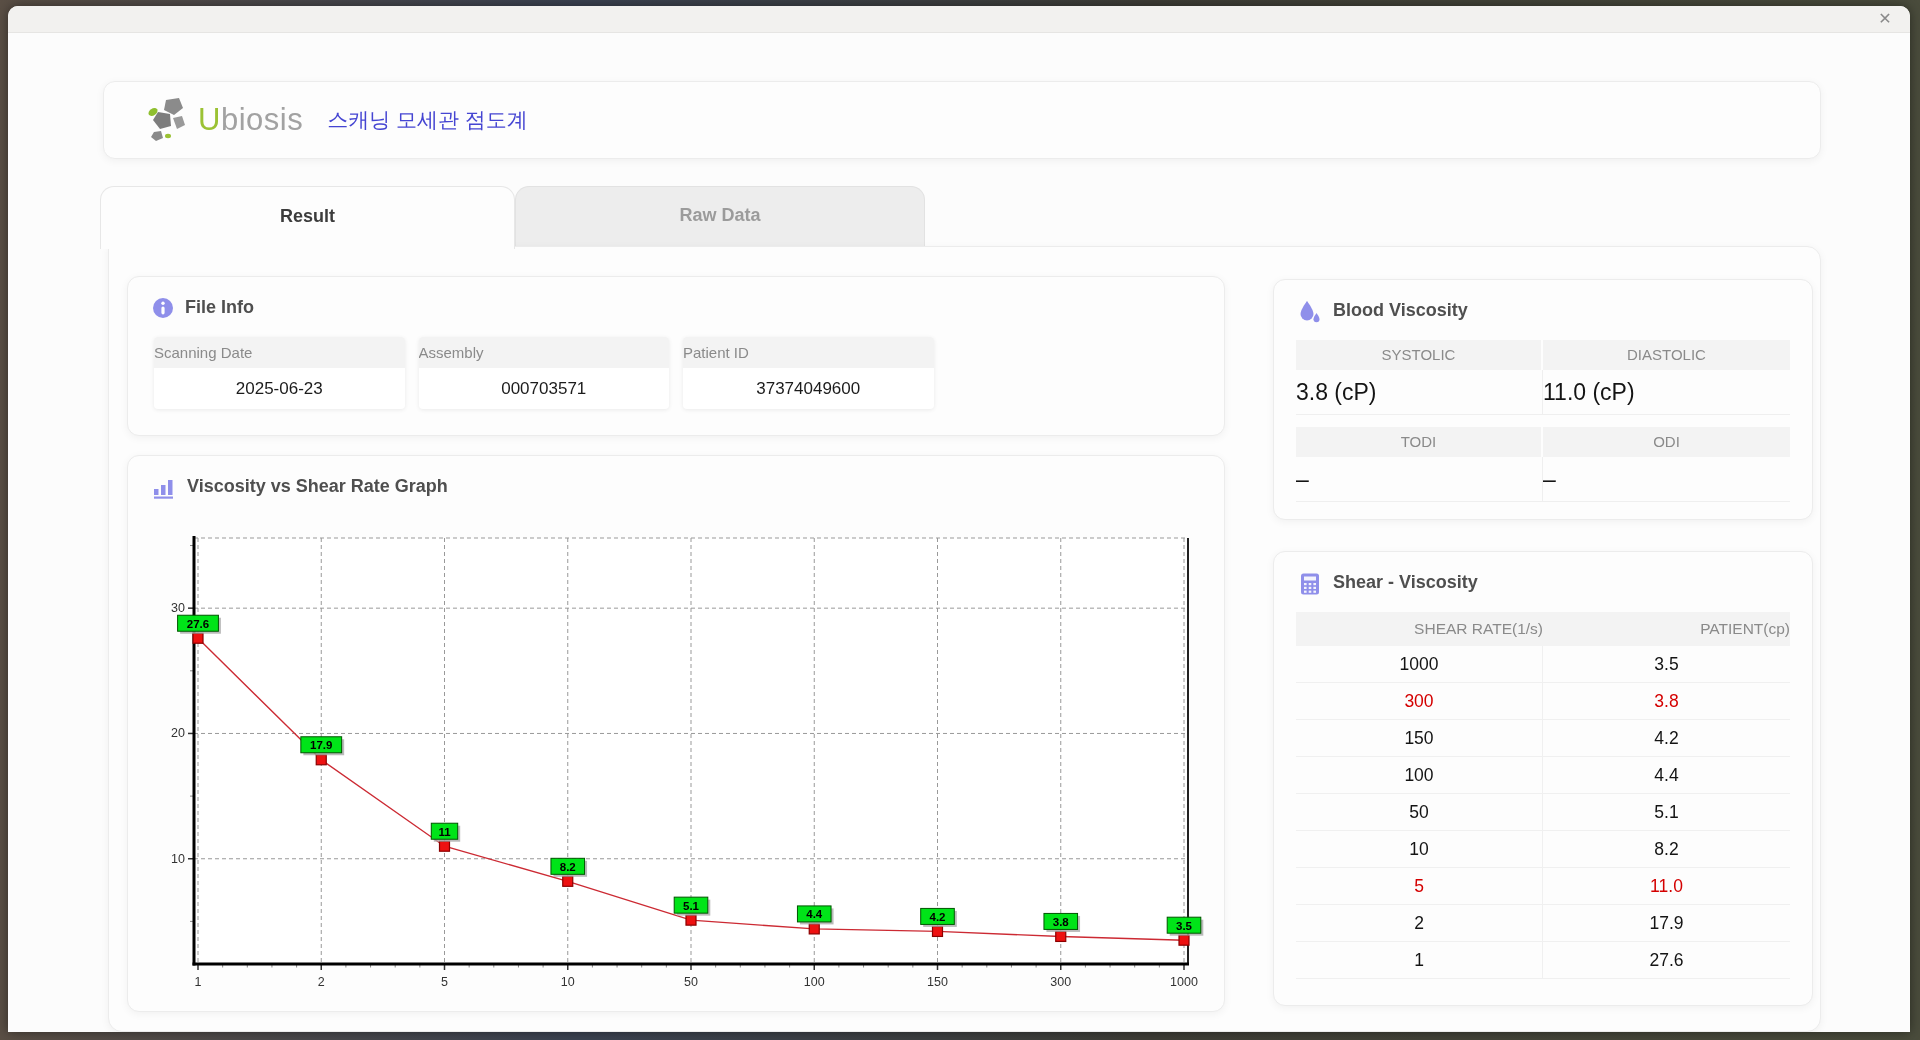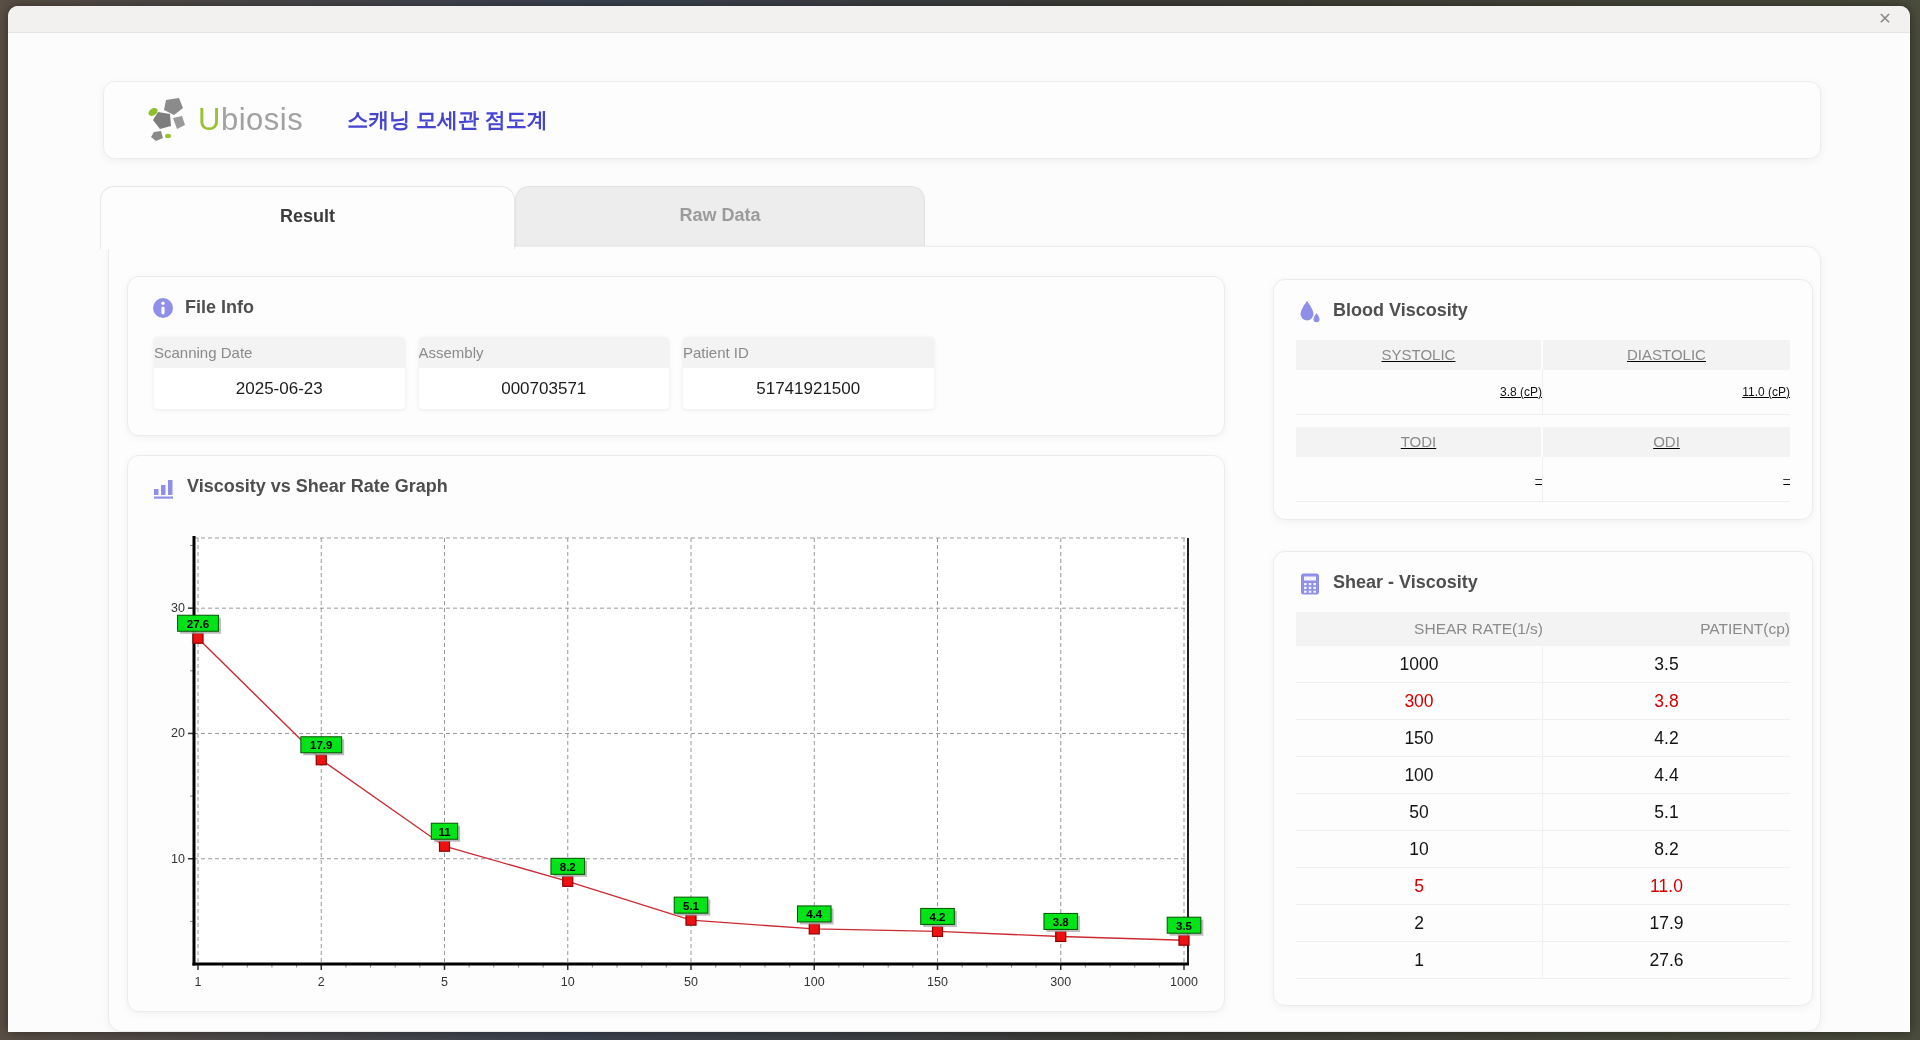--- a/index.html
+++ b/index.html
@@ -11,21 +11,21 @@
   .titlebar{position:absolute;left:0;top:0;width:100%;height:26px;background:#f2f1ef;border-bottom:1px solid #e6e5e3;}
   .close-btn{position:absolute;right:14px;top:3px;width:22px;height:20px;color:#8a8a8a;font-size:16px;
              line-height:20px;text-align:center;cursor:default;}
   .card{position:absolute;background:#fdfdfd;border:1px solid #ececec;border-radius:12px;
         box-shadow:0 2px 8px rgba(0,0,0,.05);box-sizing:border-box;}
   .header-card{left:95px;top:75px;width:1718px;height:78px;display:flex;align-items:center;}
   .logo{display:flex;align-items:center;margin-left:42px;}
   .logo-text{font-size:31px;letter-spacing:.5px;font-weight:500;}
   .logo-u{color:#9bc234;}
   .logo-rest{color:#a2a2a2;}
-  .app-title{margin-left:44px;font-size:21px;font-weight:bold;color:#4545d2;}
+  .app-title{margin-left:24px;font-size:21px;font-weight:normal;color:#4545d2;}
   .tab{position:absolute;box-sizing:border-box;text-align:center;font-size:18px;font-weight:bold;
        border-radius:14px 14px 0 0;cursor:pointer;}
   .tab-active{left:92px;top:180px;width:415px;height:63px;line-height:58px;background:#fdfdfd;
               border:1px solid #e7e7e7;border-bottom:none;color:#3c3c3c;z-index:3;}
   .tab-inactive{left:507px;top:180px;width:410px;height:60px;line-height:56px;background:#ededed;
                 border:1px solid #e2e2e2;border-bottom:none;color:#9b9b9b;z-index:1;}
   .content-card{left:100px;top:240px;width:1713px;height:786px;border-radius:0 14px 14px 14px;z-index:2;}
   
   .file-card{left:119px;top:270px;width:1098px;height:160px;z-index:4;}
   .graph-card{left:119px;top:449px;width:1098px;height:557px;z-index:4;}
@@ -33,24 +33,24 @@
   .shear-card{left:1265px;top:545px;width:540px;height:455px;z-index:4;}
   .card-title{display:flex;align-items:flex-start;gap:11px;margin:20px 0 0 24px;font-size:18px;font-weight:bold;color:#4f4f4f;}
   .card-title svg{flex:0 0 auto;}
   
   .fi-grid{display:grid;grid-template-columns:repeat(4,1fr);gap:14px;margin:18px 26px 0;}
   .fi-col{border-radius:4px;box-shadow:0 1px 4px rgba(0,0,0,.08);overflow:hidden;background:#fff;}
   .fi-head{background:#f3f3f3;height:31px;line-height:31px;text-align:left;font-size:15px;color:#8a8a8a;}
   .fi-value{height:41px;line-height:41px;text-align:center;font-size:17px;color:#1c1c1c;}
   
   .bv-table{margin:16px 22px 0;}
-  .bv-heads,.bv-vals{display:grid;grid-template-columns:1fr 1fr;text-decoration:underline;}
+  .bv-heads,.bv-vals{display:grid;grid-template-columns:1fr 1fr;}
   .bv-heads div{background:#f3f3f3;height:30px;line-height:30px;text-align:center;font-size:15px;color:#8a8a8a;}
   .bv-heads div:first-child{border-right:2px solid #fdfdfd;}
-  .bv-vals div{height:44px;line-height:44px;text-align:right;font-size:12px;color:#141414;border-bottom:1px solid #efefef;}
+  .bv-vals div{height:44px;line-height:44px;text-align:left;font-size:23px;color:#141414;border-bottom:1px solid #efefef;}
   .bv-vals div:first-child{border-right:1px solid #efefef;}
   .bv-gap{height:12px;}
   
   .sh-table{margin:16px 22px 0;}
   .sh-heads{display:grid;grid-template-columns:1fr 1fr;background:#f3f3f3;}
   .sh-heads div{height:34px;line-height:34px;text-align:right;font-size:15.5px;color:#8a8a8a;}
   .sh-row{display:grid;grid-template-columns:1fr 1fr;border-bottom:1px solid #f0f0f0;}
   .sh-row div{height:36px;line-height:36px;text-align:center;font-size:17.5px;color:#141414;}
   .sh-row div:first-child{border-right:1px solid #f0f0f0;}
   .sh-row.hl div{color:#d40000;}
@@ -99,21 +99,21 @@
           <div class="fi-col">
             <div class="fi-head">Scanning Date</div>
             <div class="fi-value">2025-06-23</div>
           </div>
           <div class="fi-col">
             <div class="fi-head">Assembly</div>
             <div class="fi-value">000703571</div>
           </div>
           <div class="fi-col">
             <div class="fi-head">Patient ID</div>
-            <div class="fi-value">51741921500</div>
+            <div class="fi-value">37374049600</div>
           </div>
         </div>
     </div>
 
     <div class="card graph-card">
       <div class="card-title">
         <svg width="24" height="24" viewBox="0 0 24 24">
           <rect x="2" y="13" width="4.5" height="6" fill="#8f8fea"></rect>
           <rect x="9" y="9" width="4.5" height="10" fill="#8f8fea"></rect>
           <rect x="16" y="4" width="4.5" height="15" fill="#8f8fea"></rect>

